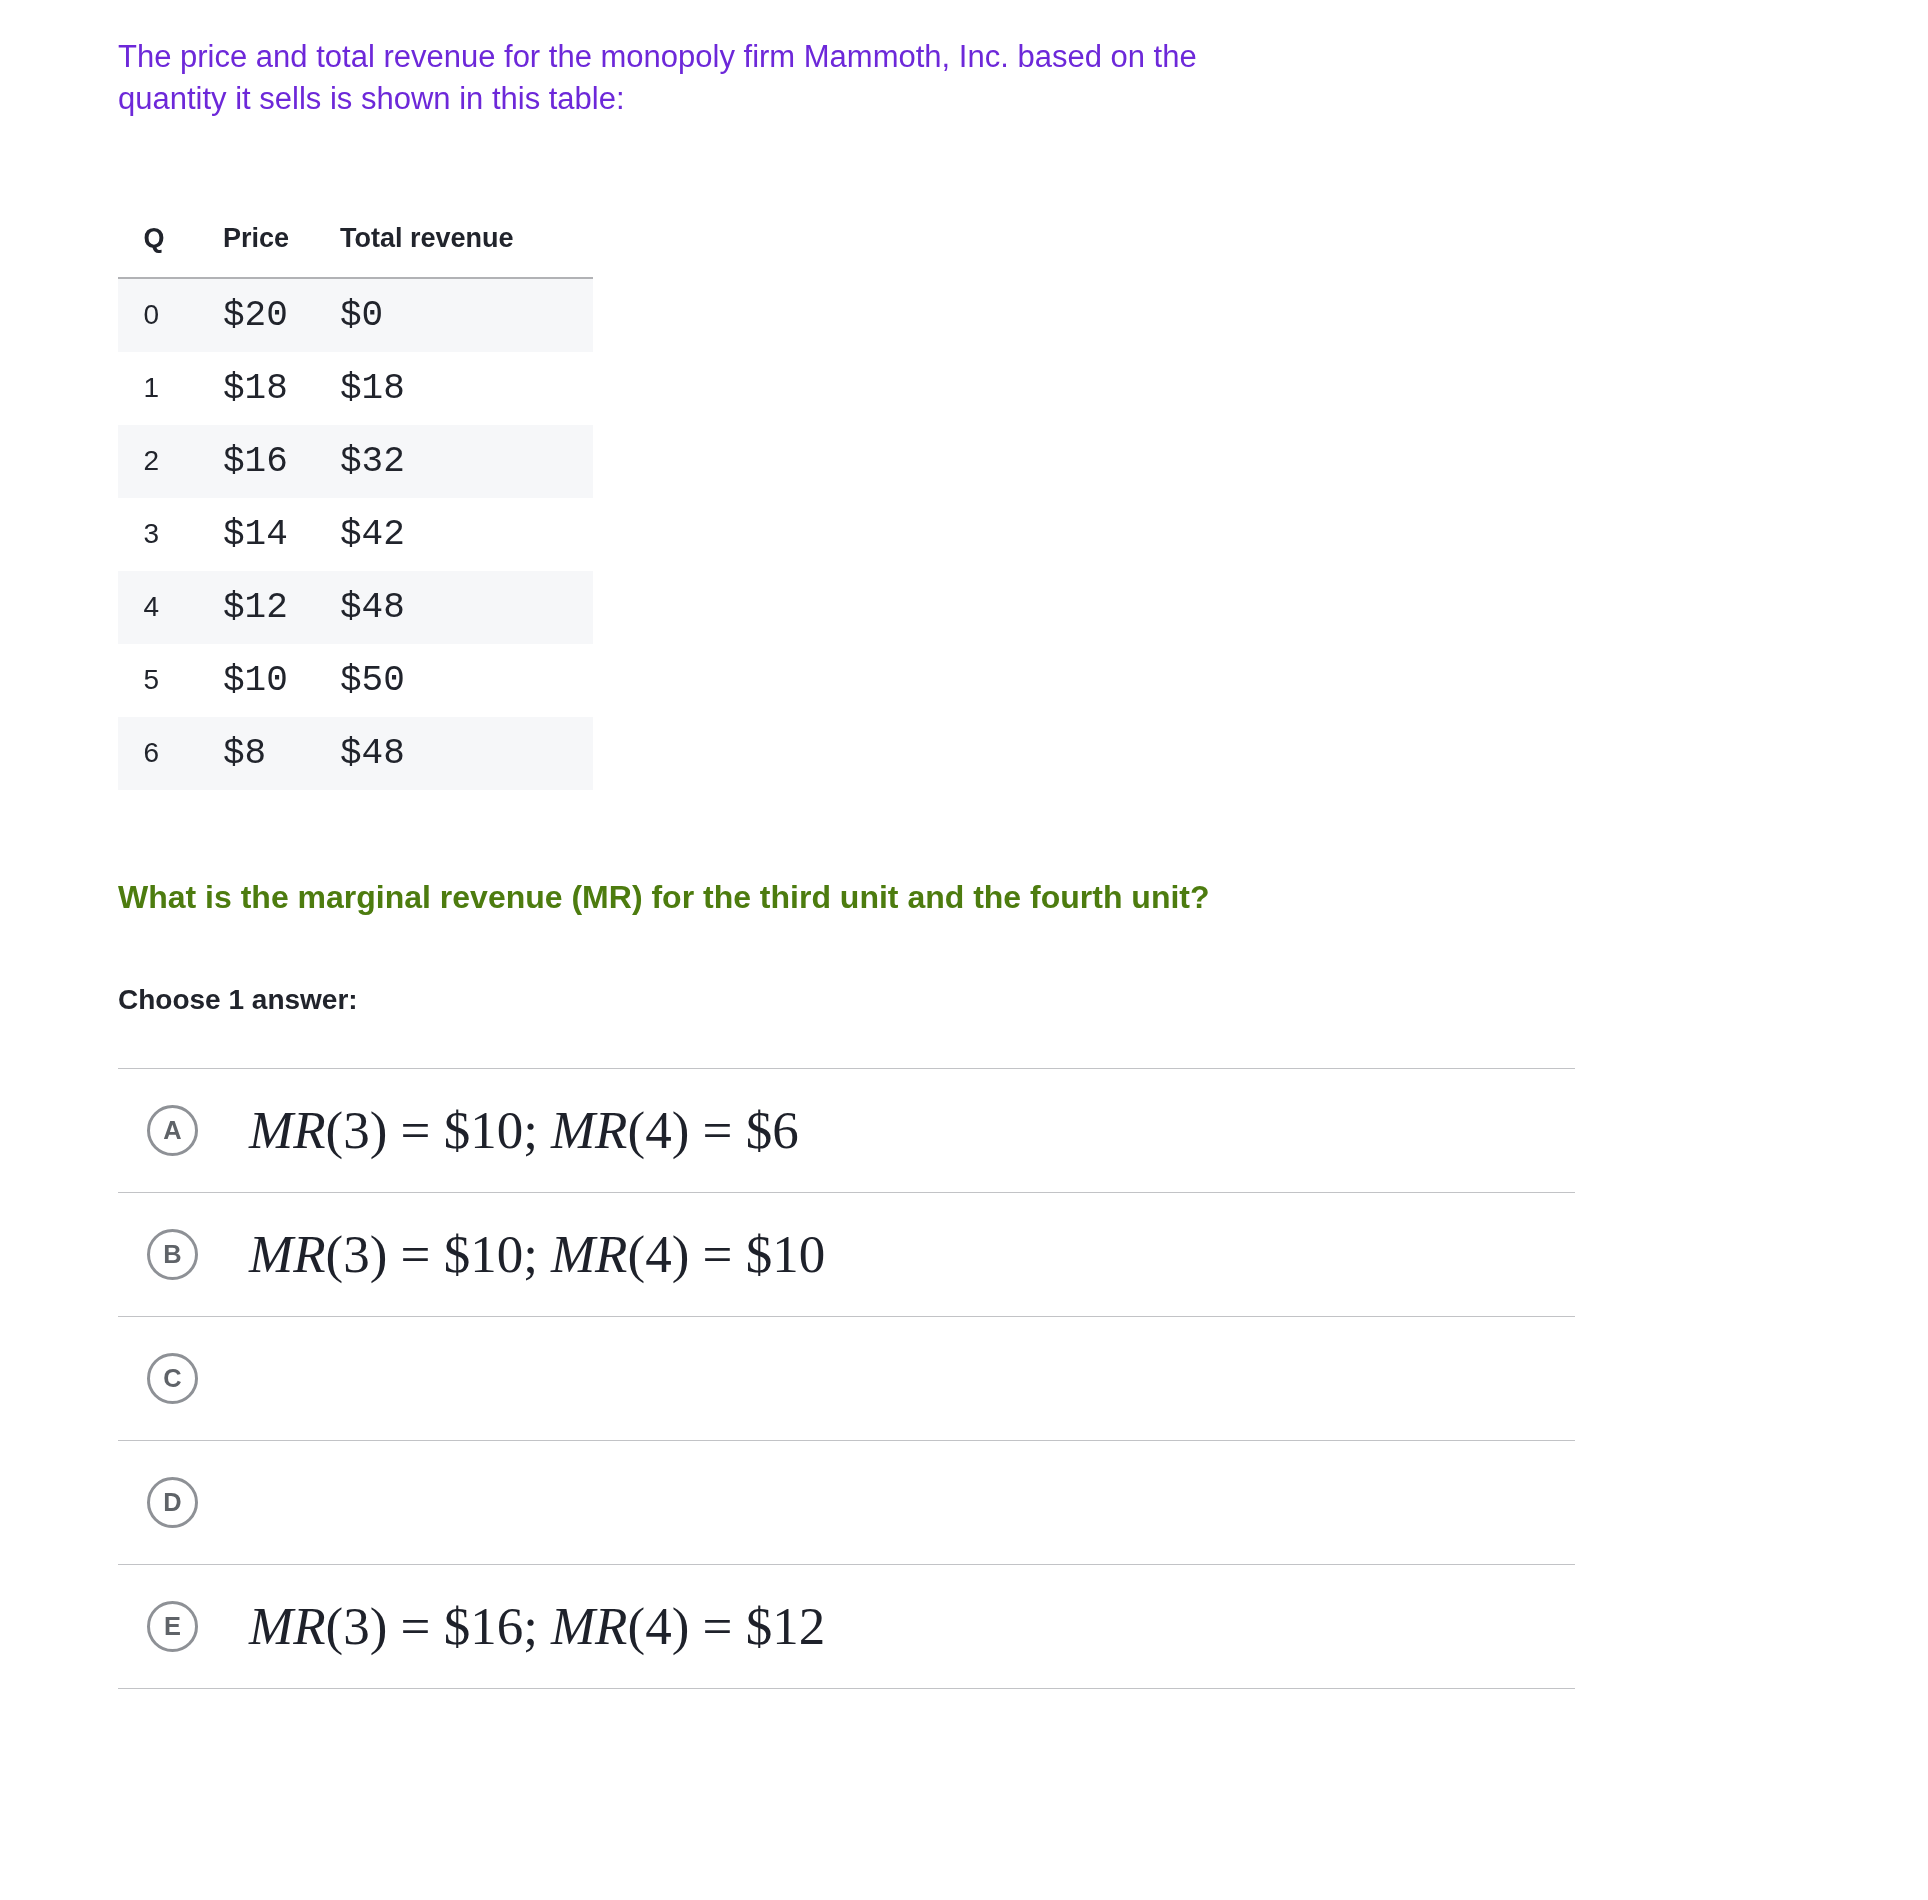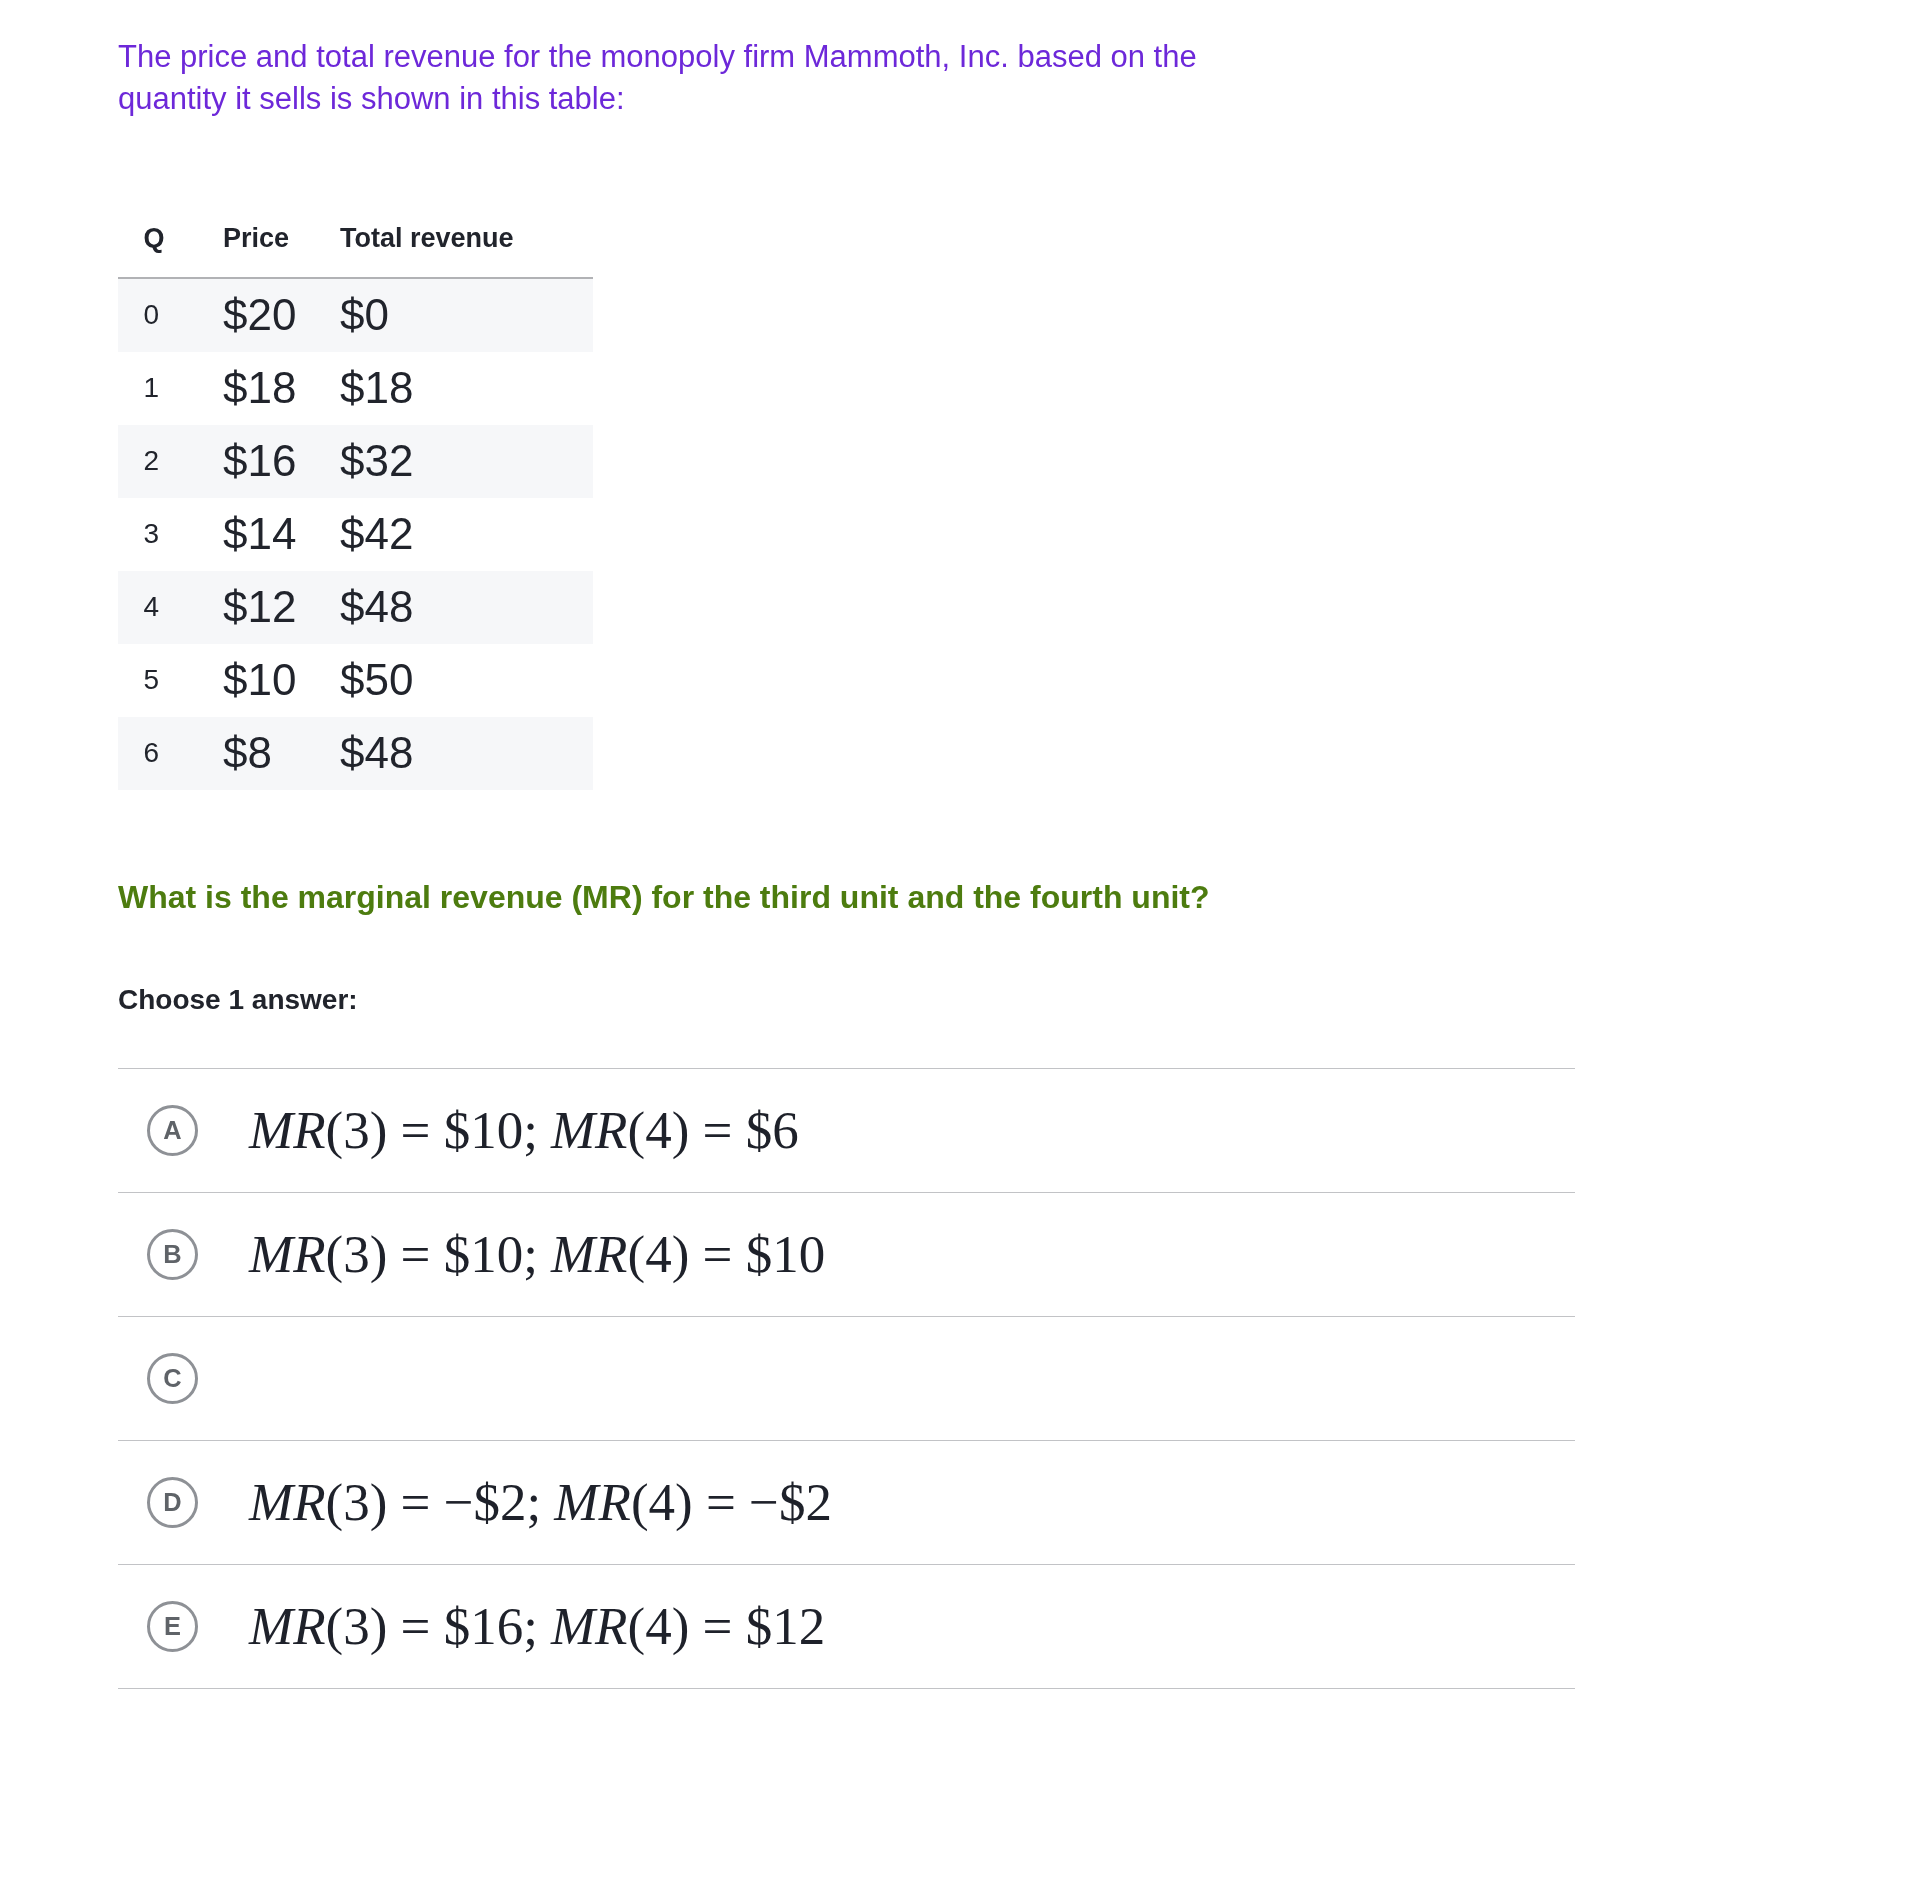--- a/index.html
+++ b/index.html
@@ -44,22 +44,22 @@
     font-weight: 700;
     color: #21242c;
     padding: 9.4px 0 22.6px 0;
     border-bottom: 2.8px solid #b1b2b5;
   }
   table.price-table th.first, table.price-table td.first { padding-left: 25.4px; }
   table.price-table td {
     height: 73px;
     text-align: left;
     vertical-align: middle;
-    font-family: Liberation Sans, sans-serif;
-    font-size: 44px;
+    font-family: Liberation Mono, monospace;
+    font-size: 36px;
     color: #21242c;
     padding: 0;
   }
   table.price-table td.qcell {
     font-family: "Liberation Sans", sans-serif;
     font-size: 28px;
   }
   table.price-table tr.shaded { background: #f6f7f9; }
   
   .question {
@@ -195,21 +195,20 @@
     <div class="option-row">
       <div class="radio-circle">
         <span>C</span>
       </div>
     </div>
 
     <div class="option-row">
       <div class="radio-circle">
         <span>D</span>
       </div>
-      <div class="math"><span class="fn">MR</span><span>(3) = −$2;</span><span class="gap"></span><span class="fn">MR</span><span>(4) = −$2</span></div>
     </div>
 
     <div class="option-row">
       <div class="radio-circle">
         <span>E</span>
       </div>
       <div class="math"><span class="fn">MR</span><span>(3) = $16;</span><span class="gap"></span><span class="fn">MR</span><span>(4) = $12</span></div>
     </div>
 
   </div>

